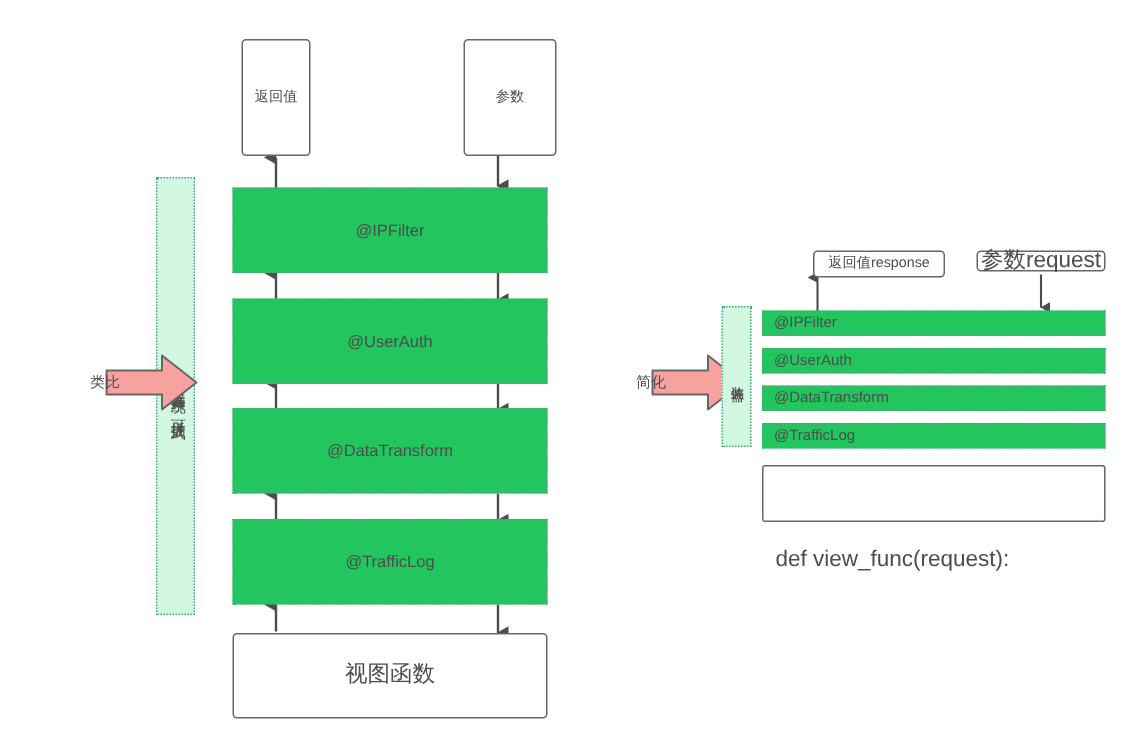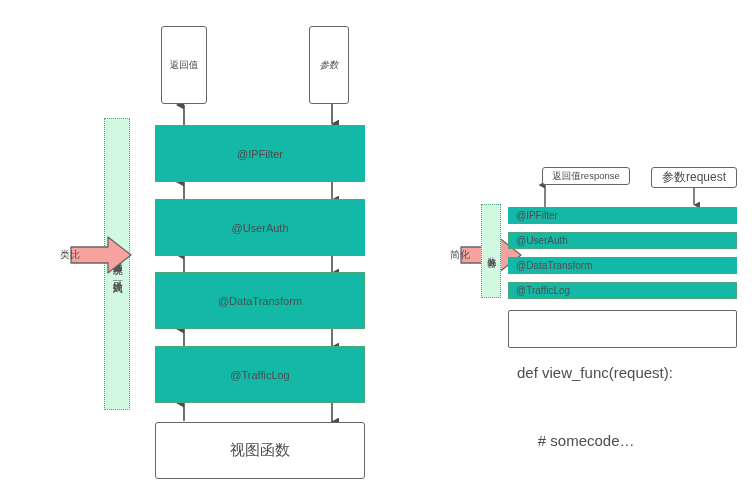--- a/index.html
+++ b/index.html
@@ -33,21 +33,21 @@
     justify-content: center;
     text-align: center;
     font-size: 9.5px;
     color: #4d4d4d;
     line-height: 1.35;
   }
   .plain-box.big { font-size: 15px; }
 
   
   .deco-box {
-    background: #14b8a6;
+    background: #22c55e;
     border: 1.6px dotted #4fa87a;
     display: flex;
     align-items: center;
     font-size: 11px;
     color: #4d4d4d;
   }
   .deco-box.center { justify-content: center; }
   .deco-box.left {
     justify-content: flex-start;
     padding-left: 7px;
@@ -159,21 +159,21 @@
 
   <div class="abs vlabel" style="left:104px; top:118px; width:26px; height:292px;">
     <span class="vchunk">装饰器系统</span>
     <span class="vgap"></span>
     <span class="vchunk">可插拔式</span>
   </div>
 
   <div class="abs plain-box" style="left:161px; top:26px; width:46px; height:78px;">
     <span>返回值</span>
   </div>
-  <div class="abs plain-box" style="left:309px; top:26px; width:40px; height:78px;font-style:italic;">
+  <div class="abs plain-box" style="left:309px; top:26px; width:62px; height:78px;">
     <span>参数</span>
   </div>
 
   <div class="abs deco-box center" style="left:155px; top:125px; width:210px; height:57px;">
     <span>@IPFilter</span>
   </div>
   <div class="abs deco-box center" style="left:155px; top:199px; width:210px; height:57px;">
     <span>@UserAuth</span>
   </div>
   <div class="abs deco-box center" style="left:155px; top:272px; width:210px; height:57px;">
@@ -187,51 +187,50 @@
     <span>视图函数</span>
   </div>
 
   <div class="block-arrow" style="left:22px; top:235px; width:62px; height:40px;">
     <svg width="62" height="40" viewBox="0 0 62 40">
       <path d="M1,12 L38,12 L38,2 L61,20 L38,38 L38,28 L1,28 Z" fill="#f8a2a0" stroke="#666666" stroke-width="1.3" stroke-linejoin="round"></path>
     </svg>
     <span class="ba-label">类比</span>
   </div>
 
-  <div class="block-arrow" style="left:412px; top:235px; width:62px; height:40px;">
+  <div class="block-arrow" style="left:386px; top:235px; width:62px; height:40px;">
     <svg width="62" height="40" viewBox="0 0 62 40">
       <path d="M1,12 L38,12 L38,2 L61,20 L38,38 L38,28 L1,28 Z" fill="#f8a2a0" stroke="#666666" stroke-width="1.3" stroke-linejoin="round"></path>
     </svg>
     <span class="ba-label">简化</span>
   </div>
 
   <div class="abs vlabel small" style="left:481px; top:204px; width:20px; height:94px;">
     <span class="vchunk">装饰器</span>
   </div>
 
   <div class="abs plain-box" style="left:506px; top:167px; width:88px; height:18px;
        font-size:9.5px;margin-left:36px;">
     <span>返回值response</span>
   </div>
-  <div class="abs plain-box" style="left:651px; top:167px; width:86px; height:21px;
-       font-size:12px;">
+  <div class="abs plain-box" style="left:651px; top:167px; width:86px; height:14px;
+       font-size:15px;">
     <span>参数request</span>
   </div>
 
   <div class="abs deco-box left" style="left:508px; top:207px; width:229px; height:17px;">
     <span>@IPFilter</span>
   </div>
   <div class="abs deco-box left" style="left:508px; top:232px; width:229px; height:17px;">
     <span>@UserAuth</span>
   </div>
   <div class="abs deco-box left" style="left:508px; top:257px; width:229px; height:17px;">
     <span>@DataTransform</span>
   </div>
   <div class="abs deco-box left" style="left:508px; top:282px; width:229px; height:17px;">
     <span>@TrafficLog</span>
   </div>
 
   <div class="abs code-box" style="left:508px; top:310px; width:229px; height:38px;">
     <div>def view_func(request):</div>
-    <div>     # somecode…</div>
   </div>
 
 </div>
 
 </body></html>

